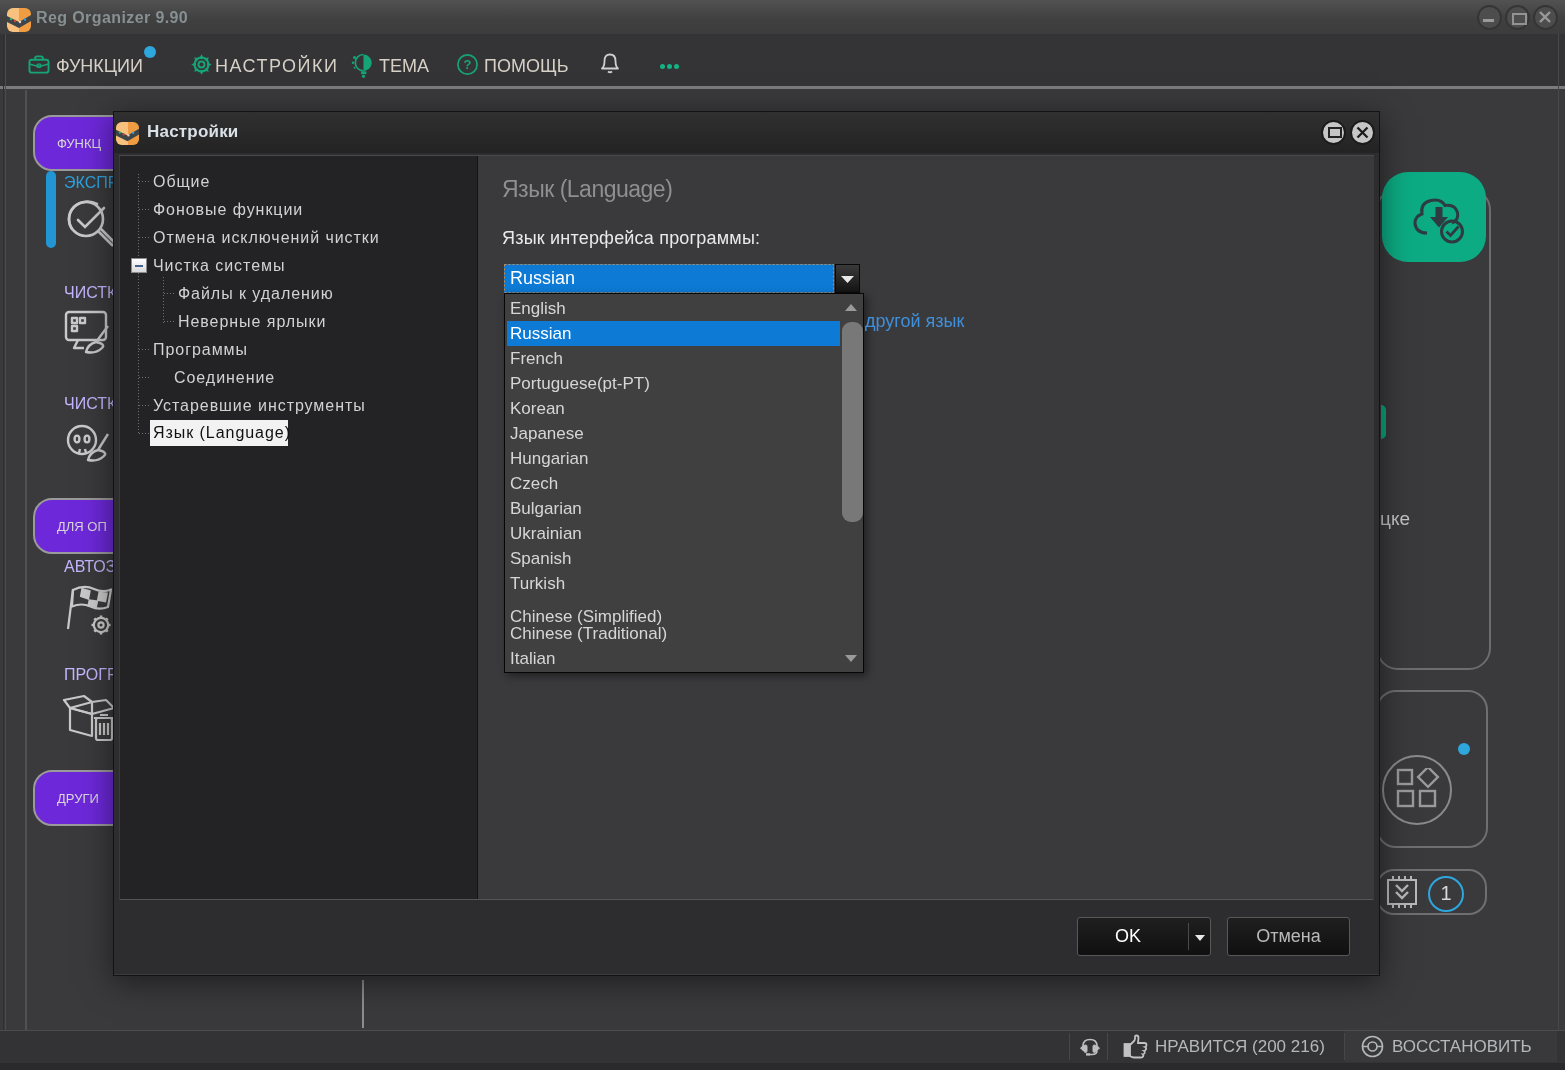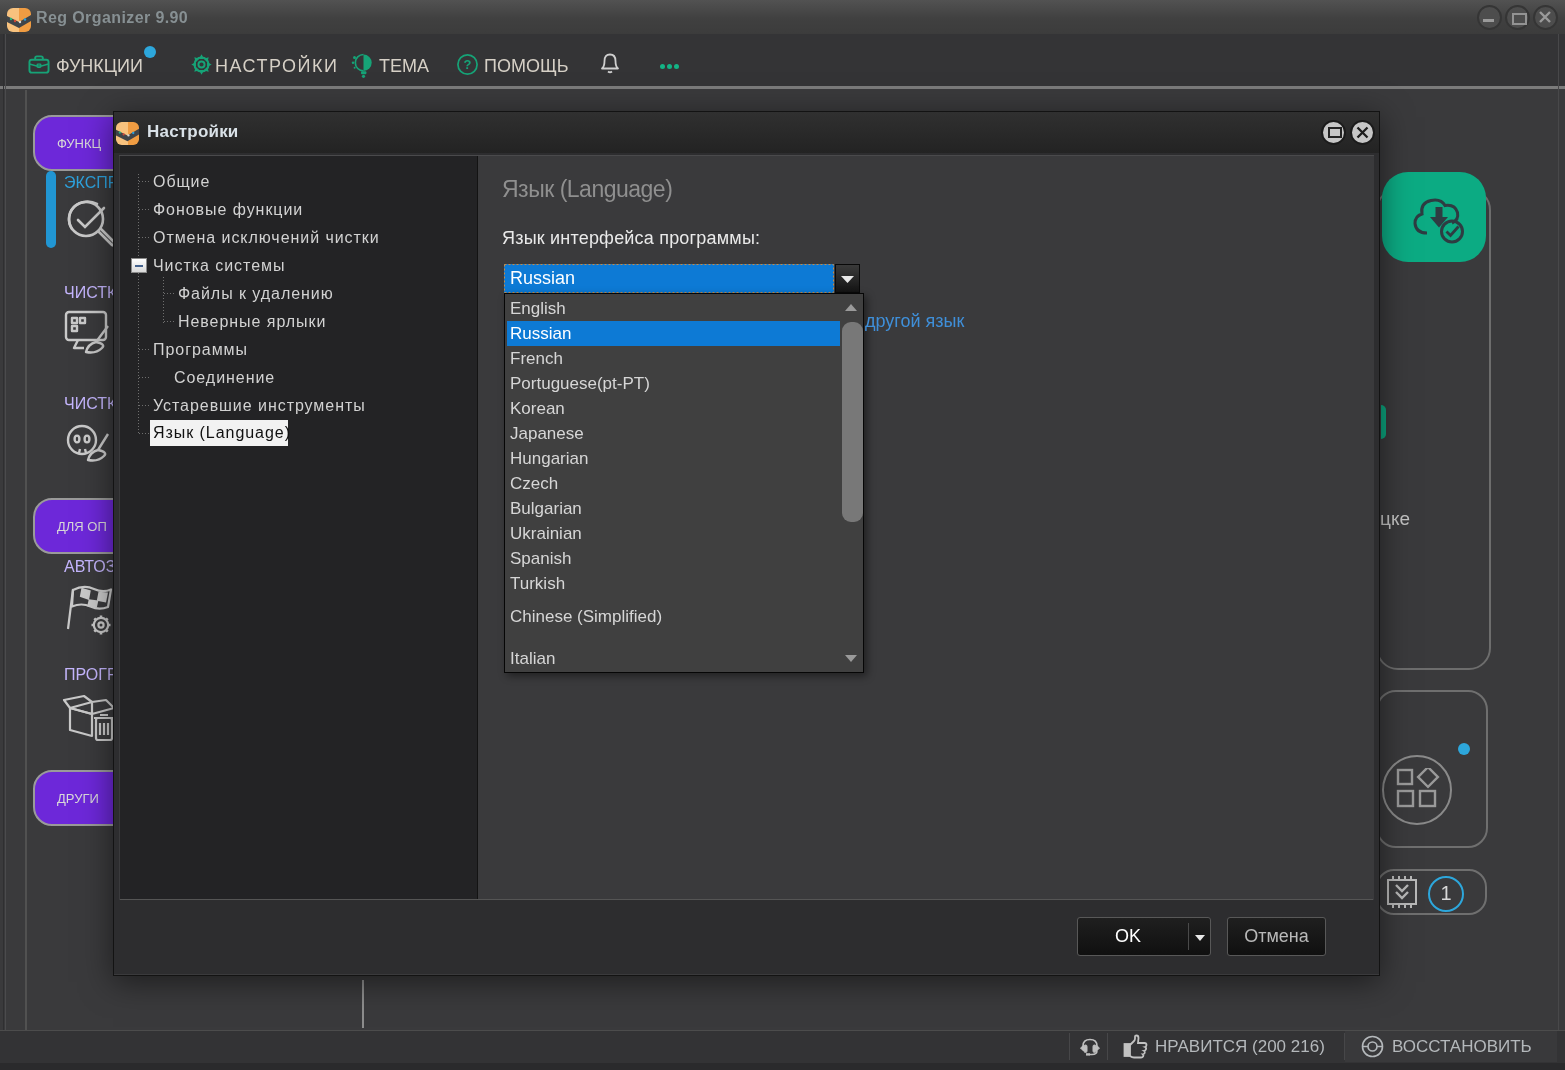--- a/index.html
+++ b/index.html
@@ -342,33 +342,34 @@
   <div class="abs li" style="top:77px;">Portuguese(pt-PT)</div>
   <div class="abs li" style="top:102px;">Korean</div>
   <div class="abs li" style="top:127px;">Japanese</div>
   <div class="abs li" style="top:152px;">Hungarian</div>
   <div class="abs li" style="top:177px;">Czech</div>
   <div class="abs li" style="top:202px;">Bulgarian</div>
   <div class="abs li" style="top:227px;">Ukrainian</div>
   <div class="abs li" style="top:252px;">Spanish</div>
   <div class="abs li" style="top:277px;">Turkish</div>
   <div class="abs li" style="top:302px;margin-top:8px;">Chinese (Simplified)</div>
+  <div class="abs li" style="top:327px;">Chinese (Traditional)</div>
   <div class="abs li" style="top:352px;">Italian</div>
   <svg class="abs" style="left:338px;top:8px;" width="16" height="12" viewBox="0 0 16 12">
         <path d="M2 9 L8 2 L14 9 Z" fill="#9a9a9a"></path>
       </svg>
   <svg class="abs" style="left:338px;top:358px;" width="16" height="12" viewBox="0 0 16 12">
         <path d="M2 3 L8 10 L14 3 Z" fill="#9a9a9a"></path>
       </svg>
   <div class="abs" style="left:337px;top:28px;width:21px;height:200px;border-radius:9px;background:#787878;"></div>
  </div>
 
  <div class="abs" style="left:6px;top:787px;width:1253px;height:1px;background:#555;"></div>
  <div class="abs" id="okbtn" style="left:963px;width:134px;">
    <span style="position:absolute;left:0;top:0;width:100px;text-align:center;">OK</span>
    <div class="abs" style="left:110px;top:5px;width:1px;height:27px;background:#4a4a4a;"></div>
    <svg class="abs" style="left:114px;top:14px;" width="16" height="12" viewBox="0 0 16 12">
         <path d="M3 3 L8 9 L13 3 Z" fill="#e8e8e8"></path>
       </svg>
  </div>
- <div class="abs" id="cancelbtn" style="left:1113px;width:99px;color:#b9b9b9;">Отмена</div>
+ <div class="abs" id="cancelbtn" style="left:1113px;width:123px;color:#b9b9b9;">Отмена</div>
  <div class="abs" style="left:0px;top:862px;width:1265px;height:1px;background:#3a3a3c;"></div>
 </div>
 
 </body></html>

